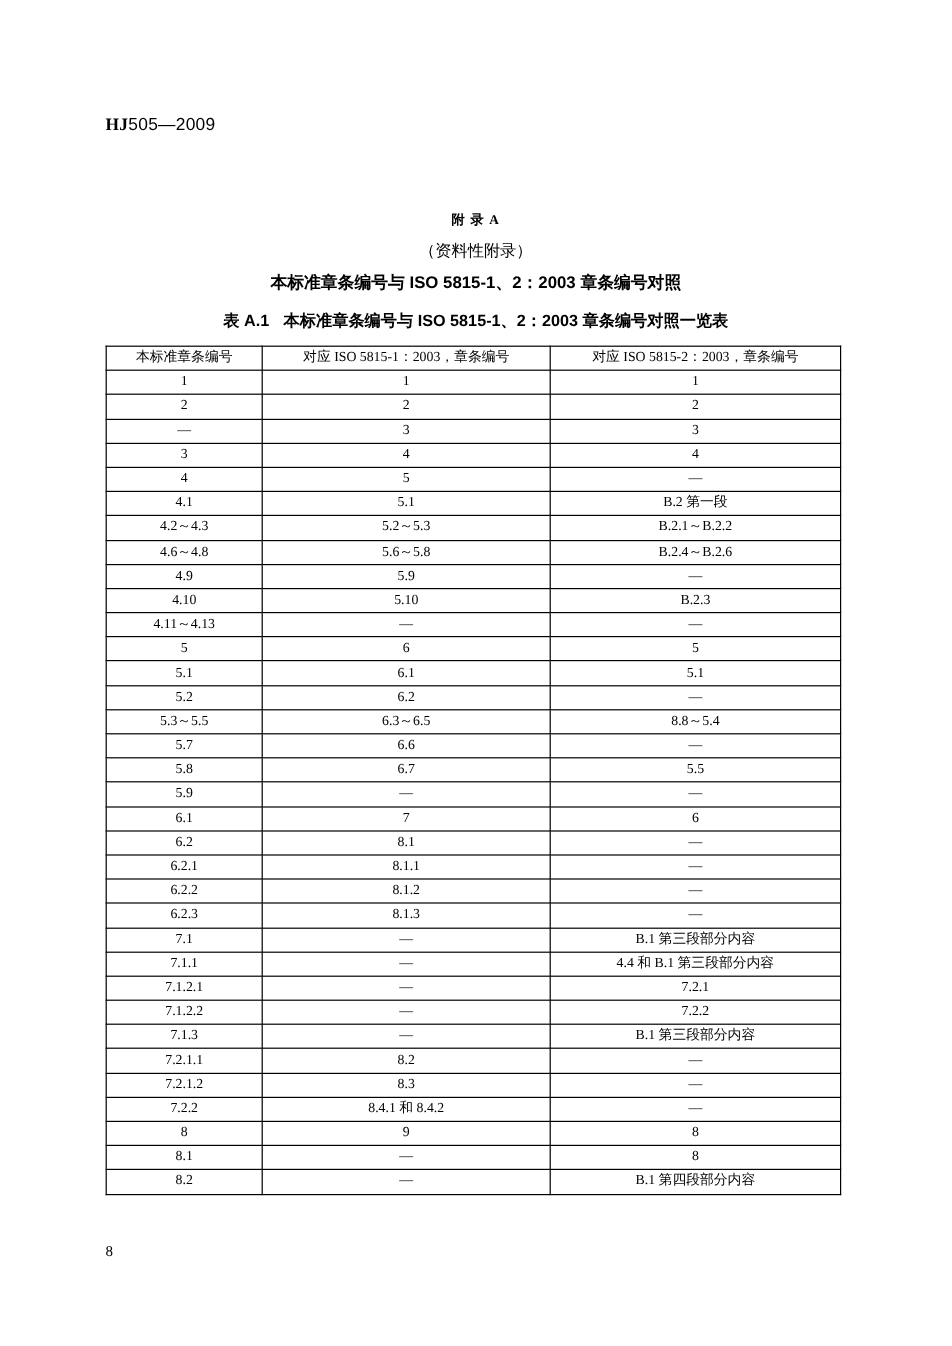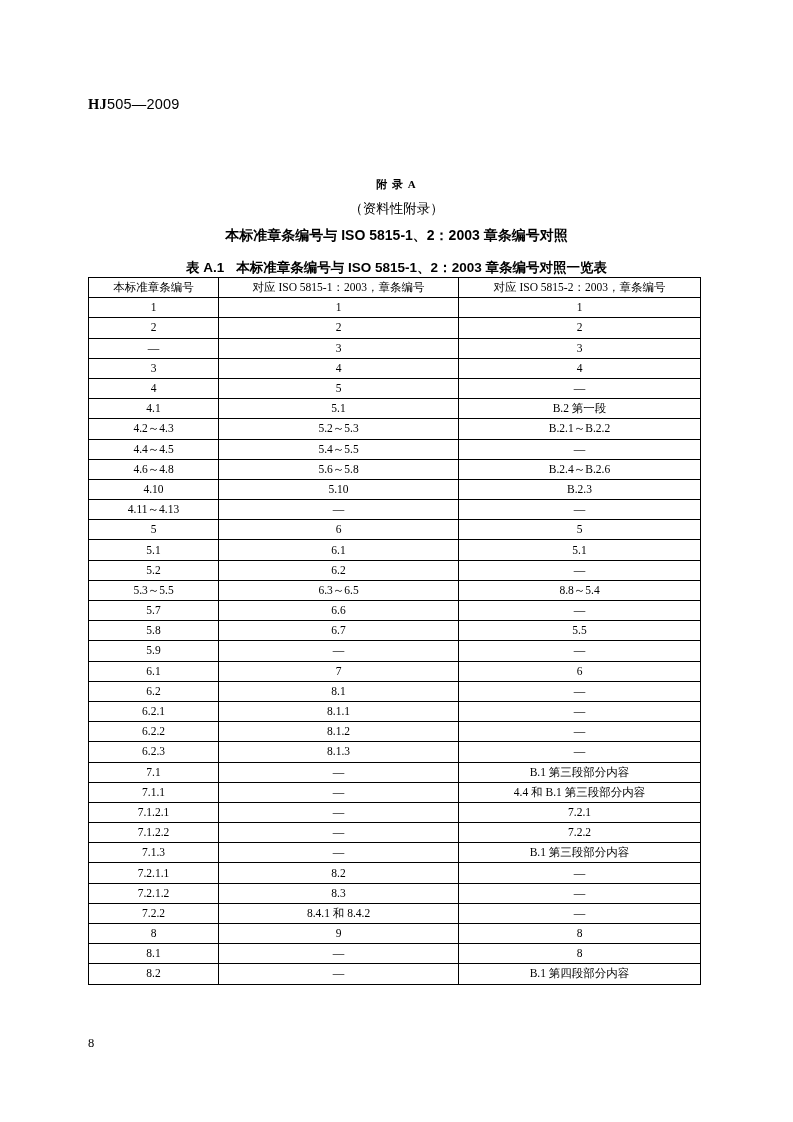--- a/index.html
+++ b/index.html
@@ -85,21 +85,21 @@
   }
   .table-caption .gap {
     display: inline-block;
     width: 12px;
   }
 
   
   .cmp-table {
     position: absolute;
     left: 88px;
-    top: 277px;
+    top: 288px;
     width: 612px;
     border-collapse: collapse;
     table-layout: fixed;
   }
   .cmp-table col.c1 { width: 130px; }
   .cmp-table col.c2 { width: 240px; }
   .cmp-table col.c3 { width: 242px; }
 
   .cmp-table th,
   .cmp-table td {
@@ -197,30 +197,30 @@
           <td>4.1</td>
           <td>5.1</td>
           <td>B.2 第一段</td>
         </tr>
         <tr>
           <td>4.2～4.3</td>
           <td>5.2～5.3</td>
           <td>B.2.1～B.2.2</td>
         </tr>
         <tr>
-          <td>4.4～4.5</td>
-          <td>5.4～5.5</td>
-          <td>—</td>
-        </tr>
-        <tr>
           <td>4.6～4.8</td>
           <td>5.6～5.8</td>
           <td>B.2.4～B.2.6</td>
         </tr>
         <tr>
+          <td>4.9</td>
+          <td>5.9</td>
+          <td>—</td>
+        </tr>
+        <tr>
           <td>4.10</td>
           <td>5.10</td>
           <td>B.2.3</td>
         </tr>
         <tr>
           <td>4.11～4.13</td>
           <td>—</td>
           <td>—</td>
         </tr>
         <tr>

